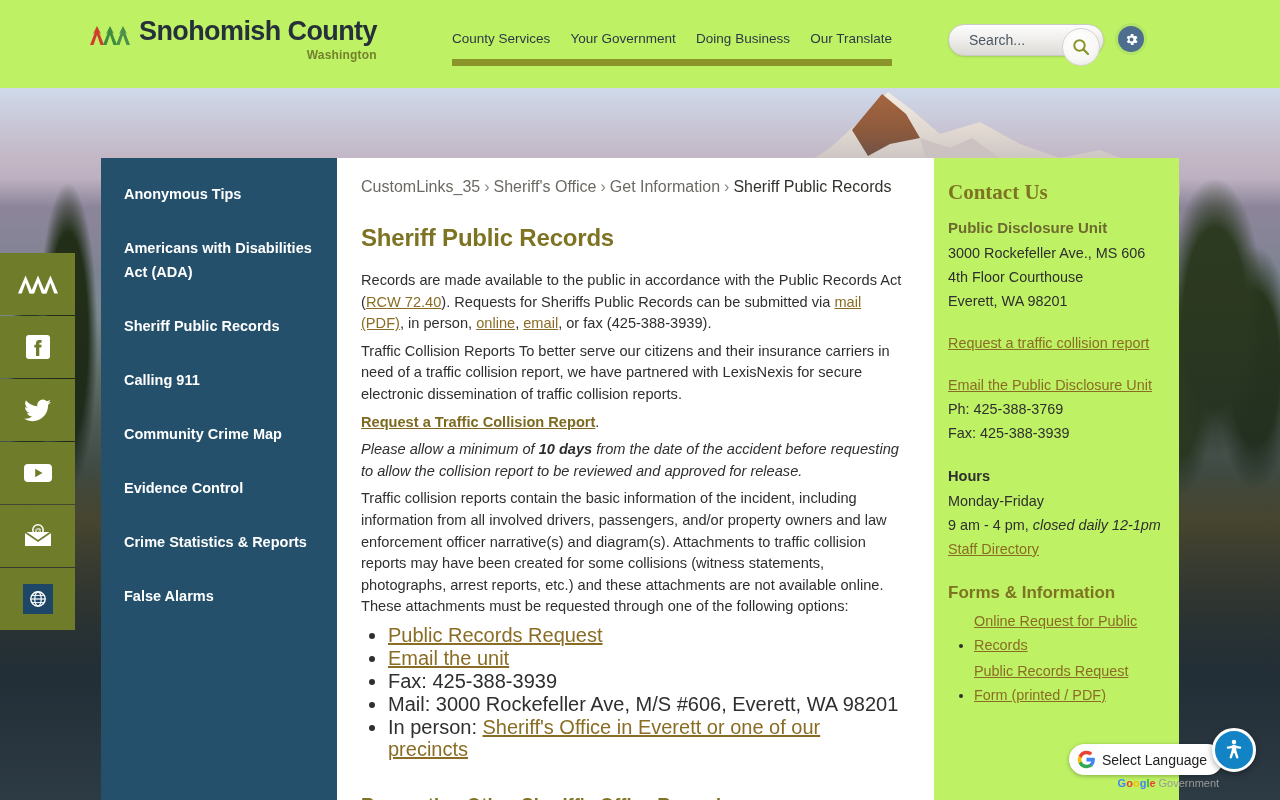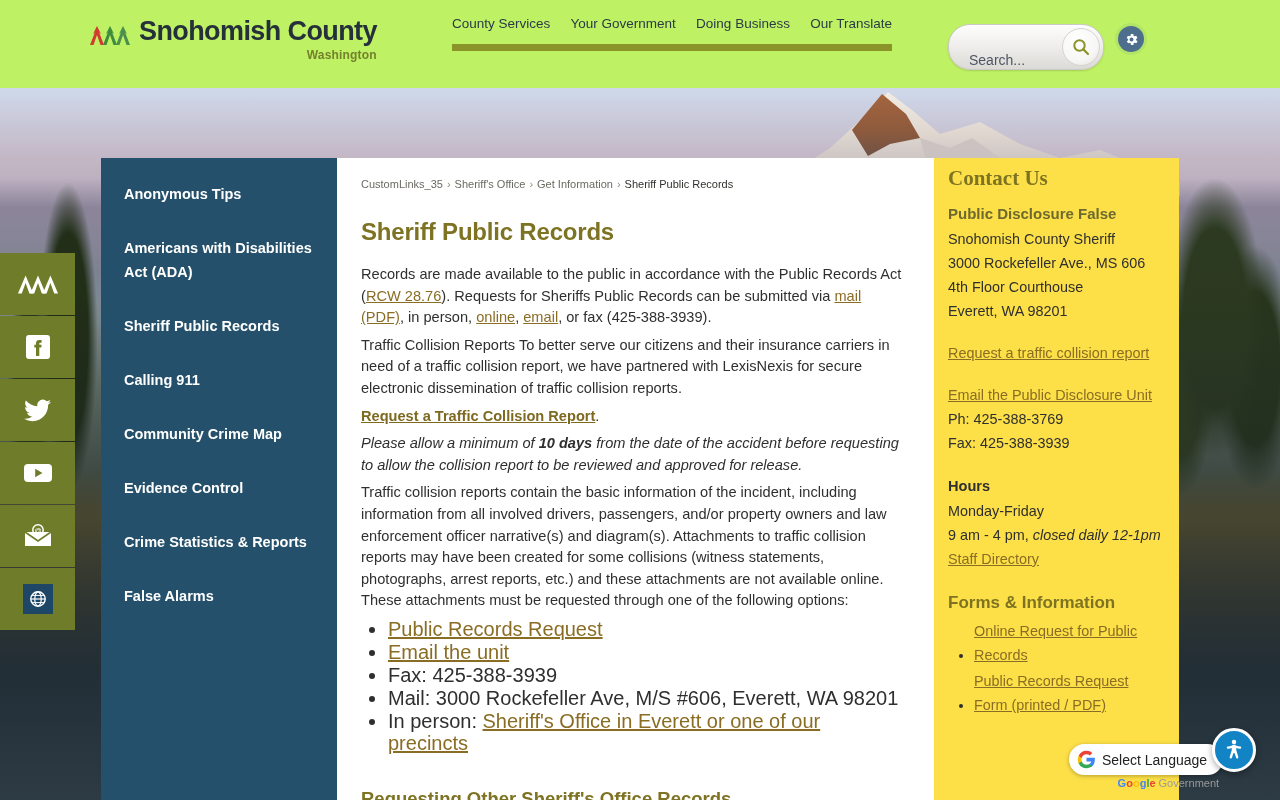--- a/index.html
+++ b/index.html
@@ -68,40 +68,40 @@
   #logo-title {
     font-size: 27px; font-weight: bold; color: #25303a;
     letter-spacing: -0.6px; white-space: nowrap;
   }
   #logo-sub {
     font-size: 12px; font-weight: bold; color: #74812c;
     text-align: right; margin-top: 4px; letter-spacing: 0.2px;
   }
 
   #mainnav {
-    position: absolute; left: 452px; top: 16px;
+    position: absolute; left: 452px; top: 31px;
     width: 440px;
   }
   #mainnav-items { display: flex; justify-content: space-between; }
   .navitem {
     font-size: 13.5px; color: #2c3a45; white-space: nowrap; cursor: pointer;
   }
   #mainnav-underline {
     margin-top: 13px; height: 7px; width: 440px;
     background: #8b9429;
   }
 
   #searchbox {
     position: absolute; left: 948px; top: 24px;
-    width: 156px; height: 46px;
+    width: 156px; height: 32px;
     border-radius: 22px;
     background: linear-gradient(to bottom, #fdfdfd 0%, #f0efed 45%, #dcdad6 100%);
     border: 1px solid #cbc9c5;
     box-shadow: 0 1px 2px rgba(0,0,0,0.14), inset 0 1px 0 #fff;
-    display: flex; align-items: flex-end;
+    display: flex; align-items: center;
   }
   #search-input {
     border: 0; background: transparent; outline: none;
     font-family: "Liberation Sans", sans-serif;
     font-size: 14px; color: #3c4a55;
     margin-left: 18px; width: 96px;
   }
   #search-input::placeholder { color: #4a5762; }
   #search-btn {
     position: absolute; right: 3px; top: 3px;
@@ -165,21 +165,21 @@
   }
 
   
   #main {
     flex: 1 1 auto;
     background: #ffffff;
     padding: 20px 30px 0 24px;
     overflow: hidden;
   }
   #breadcrumb {
-    font-size: 11px;
+    font-size: 16px;
     color: #55534e;
     margin-bottom: 6px;
     white-space: nowrap;
   }
   #breadcrumb a { color: #6b6962; text-decoration: none; cursor: pointer; }
   #breadcrumb .crumb-sep { color: #8b8981; margin: 0 4px; }
   #breadcrumb .crumb-current { color: #33312d; }
 
   h1#page-title {
     font-size: 24px;
@@ -221,22 +221,22 @@
     font-size: 20px;
     line-height: 22px;
     color: #2f2f2f;
     margin-bottom: 1px;
   }
 
   
   #rightrail {
     flex: 0 0 245px;
     width: 245px;
-    background: #fde047;
-    padding: 8px 18px 0 14px;
+    background: #bef264;
+    padding: 22px 18px 0 14px;
   }
   h2#contact-title {
     font-family: "Liberation Serif", serif;
     font-size: 21px;
     color: #7d7322;
     font-weight: bold;
     margin: 0 0 14px 0;
   }
   .rr-sub {
     font-size: 15px; font-weight: bold; color: #6e6a2f;
@@ -428,21 +428,21 @@
     </nav>
 
     <main id="main">
 
       <div id="breadcrumb">
         <a>CustomLinks_35</a><span class="crumb-sep">›</span><a>Sheriff's Office</a><span class="crumb-sep">›</span><a>Get Information</a><span class="crumb-sep">›</span><span class="crumb-current">Sheriff Public Records</span>
       </div>
 
       <h1 id="page-title">Sheriff Public Records</h1>
 
-      <p><span>Records are made available to the public in accordance with the Public Records Act (</span><a class="inline-link">RCW 28.76</a><span>). Requests for Sheriffs Public Records can be submitted via </span><a class="inline-link">mail (PDF)</a><span>, in person, </span><a class="inline-link">online</a><span>, </span><a class="inline-link">email</a><span>, or fax (425-388-3939).</span></p>
+      <p><span>Records are made available to the public in accordance with the Public Records Act (</span><a class="inline-link">RCW 72.40</a><span>). Requests for Sheriffs Public Records can be submitted via </span><a class="inline-link">mail (PDF)</a><span>, in person, </span><a class="inline-link">online</a><span>, </span><a class="inline-link">email</a><span>, or fax (425-388-3939).</span></p>
 
       <p>Traffic Collision Reports To better serve our citizens and their insurance carriers in need of a traffic collision report, we have partnered with LexisNexis for secure electronic dissemination of traffic collision reports.</p>
 
       <p><a class="strong-link">Request a Traffic Collision Report</a><span>.</span></p>
 
       <p class="italic"><span>Please allow a minimum of </span><b>10 days</b><span> from the date of the accident before requesting to allow the collision report to be reviewed and approved for release.</span></p>
 
       <p>Traffic collision reports contain the basic information of the incident, including information from all involved drivers, passengers, and/or property owners and law enforcement officer narrative(s) and diagram(s). Attachments to traffic collision reports may have been created for some collisions (witness statements, photographs, arrest reports, etc.) and these attachments are not available online. These attachments must be requested through one of the following options:</p>
 
       <ul>
@@ -452,22 +452,21 @@
         <li>Mail: 3000 Rockefeller Ave, M/S #606, Everett, WA 98201</li>
         <li><span>In person: </span><a class="inline-link">Sheriff's Office in Everett or one of our precincts</a></li>
       </ul>
 
       <h2 class="section-head">Requesting Other Sheriff's Office Records</h2>
       <p>To assist us in locating your documents please provide as much information as possible. Helpful information to provide includes:</p>
     </main>
 
     <aside id="rightrail">
       <h2 id="contact-title">Contact Us</h2>
-      <div class="rr-sub">Public Disclosure False</div>
-      <div class="rr-line">Snohomish County Sheriff</div>
+      <div class="rr-sub">Public Disclosure Unit</div>
       <div class="rr-line">3000 Rockefeller Ave., MS 606</div>
       <div class="rr-line">4th Floor Courthouse</div>
       <div class="rr-line">Everett, WA 98201</div>
       <div class="rr-gap"></div>
       <a class="rr-link">Request a traffic collision report</a>
       <div class="rr-gap"></div>
       <a class="rr-link">Email the Public Disclosure Unit</a>
       <div class="rr-line">Ph: 425-388-3769</div>
       <div class="rr-line">Fax: 425-388-3939</div>
       <div class="rr-gap"></div>

